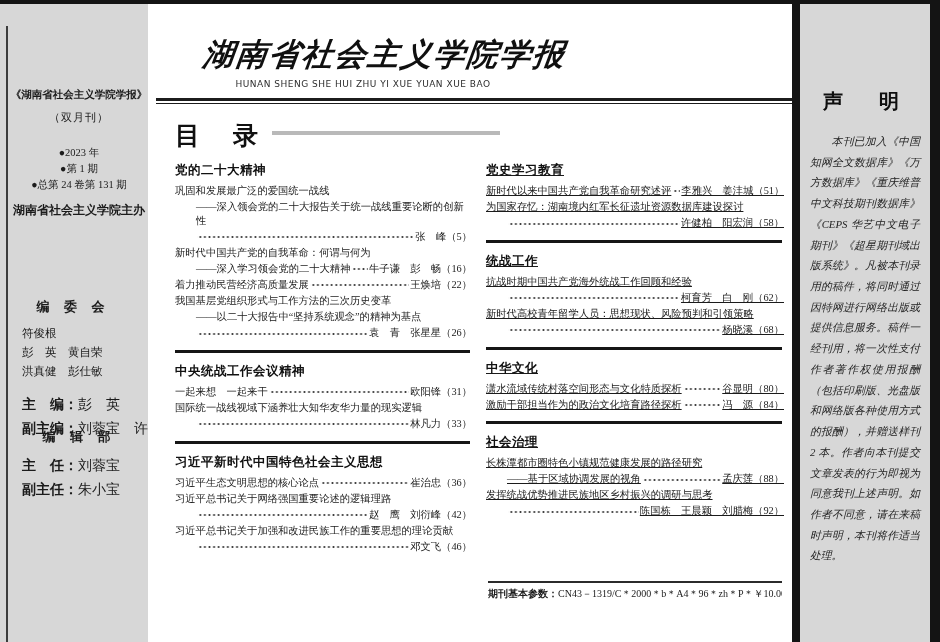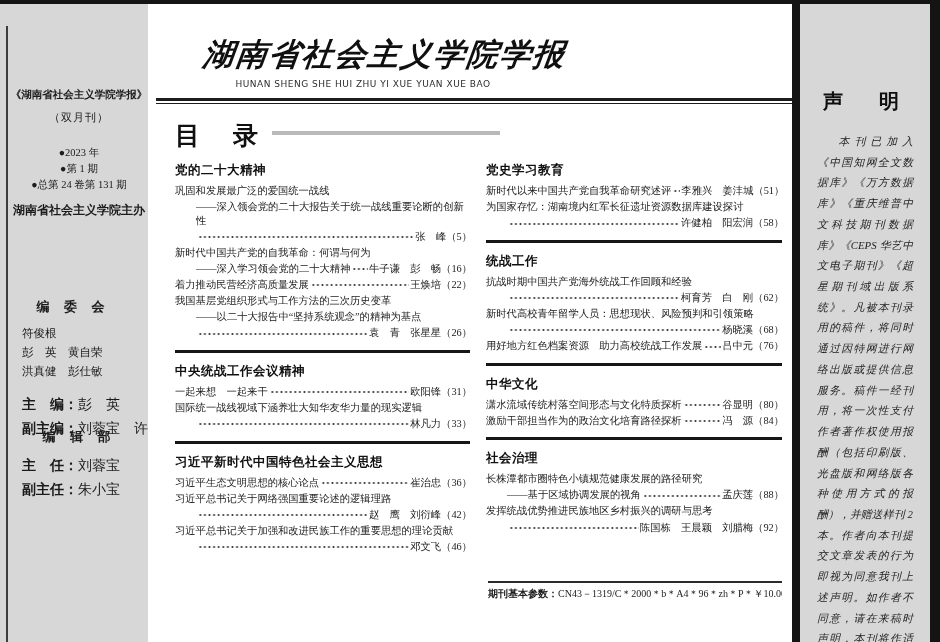--- a/index.html
+++ b/index.html
@@ -37,39 +37,39 @@
           letter-spacing:0.5px;color:#2e2e2e;white-space:nowrap;}
   .double-rule{margin:9px 0 0 8px;height:2px;border-top:3px solid #1c1c1c;border-bottom:1px solid #1c1c1c;}
 
   .toc-head{margin:14px 0 0 27px;height:34px;display:flex;align-items:center;}
   .toc-title{font-family:"DejaVu Sans","Liberation Sans",sans-serif;font-weight:700;font-size:25px;
              letter-spacing:4px;color:#101010;white-space:nowrap;}
   .toc-grayline{width:228px;height:4px;background:#b9b9b9;margin-left:10px;margin-top:-4px;}
 
   .columns{display:flex;margin:10px 8px 0 27px;}
   .col{width:298px;}
-  .col + .col{margin-left:14px;}
+  .col + .col{margin-left:14px;text-decoration:underline;}
   .sec-head{font-family:"DejaVu Sans","Liberation Sans",sans-serif;font-weight:700;font-size:12.5px;
             letter-spacing:0.5px;margin:0 0 5px 0;color:#111;}
   .sec-rule{border-top:3px solid #161616;margin:10px 2px 10px 0;}
   .line{font-size:10.3px;line-height:1.32;margin:2.5px 0;overflow:hidden;}
   .line.flex{display:flex;align-items:baseline;}
   .ind1{padding-left:21px;}
   .lt{white-space:nowrap;}
   .ref{white-space:nowrap;}
   .dots{flex:1;min-width:8px;margin:0 1px;align-self:stretch;
         background-image:radial-gradient(circle,#3d3d3d 0.9px,transparent 1.15px);
         background-size:4.6px 8px;background-repeat:repeat-x;background-position:1px 62%;}
 
   .footer{position:absolute;left:340px;right:10px;top:577px;border-top:2px solid #2b2b2b;padding-top:4px;
           font-size:10px;white-space:nowrap;overflow:hidden;}
   .fp-label{font-family:"DejaVu Sans","Liberation Sans",sans-serif;font-weight:700;font-size:10px;}
 
   
-  .statement{position:absolute;left:800px;top:0;width:130px;height:100%;box-sizing:border-box;padding:0 17px;}
+  .statement{position:absolute;left:800px;top:0;width:130px;height:100%;box-sizing:border-box;padding:0 10px;}
   .st-title{margin-top:88px;text-align:center;font-family:"DejaVu Sans","Liberation Sans",sans-serif;
             font-weight:700;font-size:20px;letter-spacing:8px;color:#0e0e0e;white-space:nowrap;}
   .st-body{margin:16px 0 0 0;font-size:10.8px;line-height:1.92;text-align:justify;text-indent:2em;
            font-style:italic;color:#1f1f1f;}
 </style>
 </head>
 <body>
 
 <div class="stage">
   <div class="bar-top"></div>
@@ -200,25 +200,20 @@
             <span class="lt"></span>
             <span class="dots"></span>
             <span class="ref">柯育芳　白　刚（62）</span>
           </div>
           <div class="line">新时代高校青年留学人员：思想现状、风险预判和引领策略</div>
           <div class="line ind1 flex">
             <span class="lt"></span>
             <span class="dots"></span>
             <span class="ref">杨晓溪（68）</span>
           </div>
-          <div class="line flex">
-            <span class="lt">用好地方红色档案资源　助力高校统战工作发展</span>
-            <span class="dots"></span>
-            <span class="ref">吕中元（76）</span>
-          </div>
           <div class="sec-rule"></div>
           <div class="sec-head">中华文化</div>
           <div class="line flex">
             <span class="lt">潇水流域传统村落空间形态与文化特质探析</span>
             <span class="dots"></span>
             <span class="ref">谷显明（80）</span>
           </div>
           <div class="line flex">
             <span class="lt">激励干部担当作为的政治文化培育路径探析</span>
             <span class="dots"></span>

